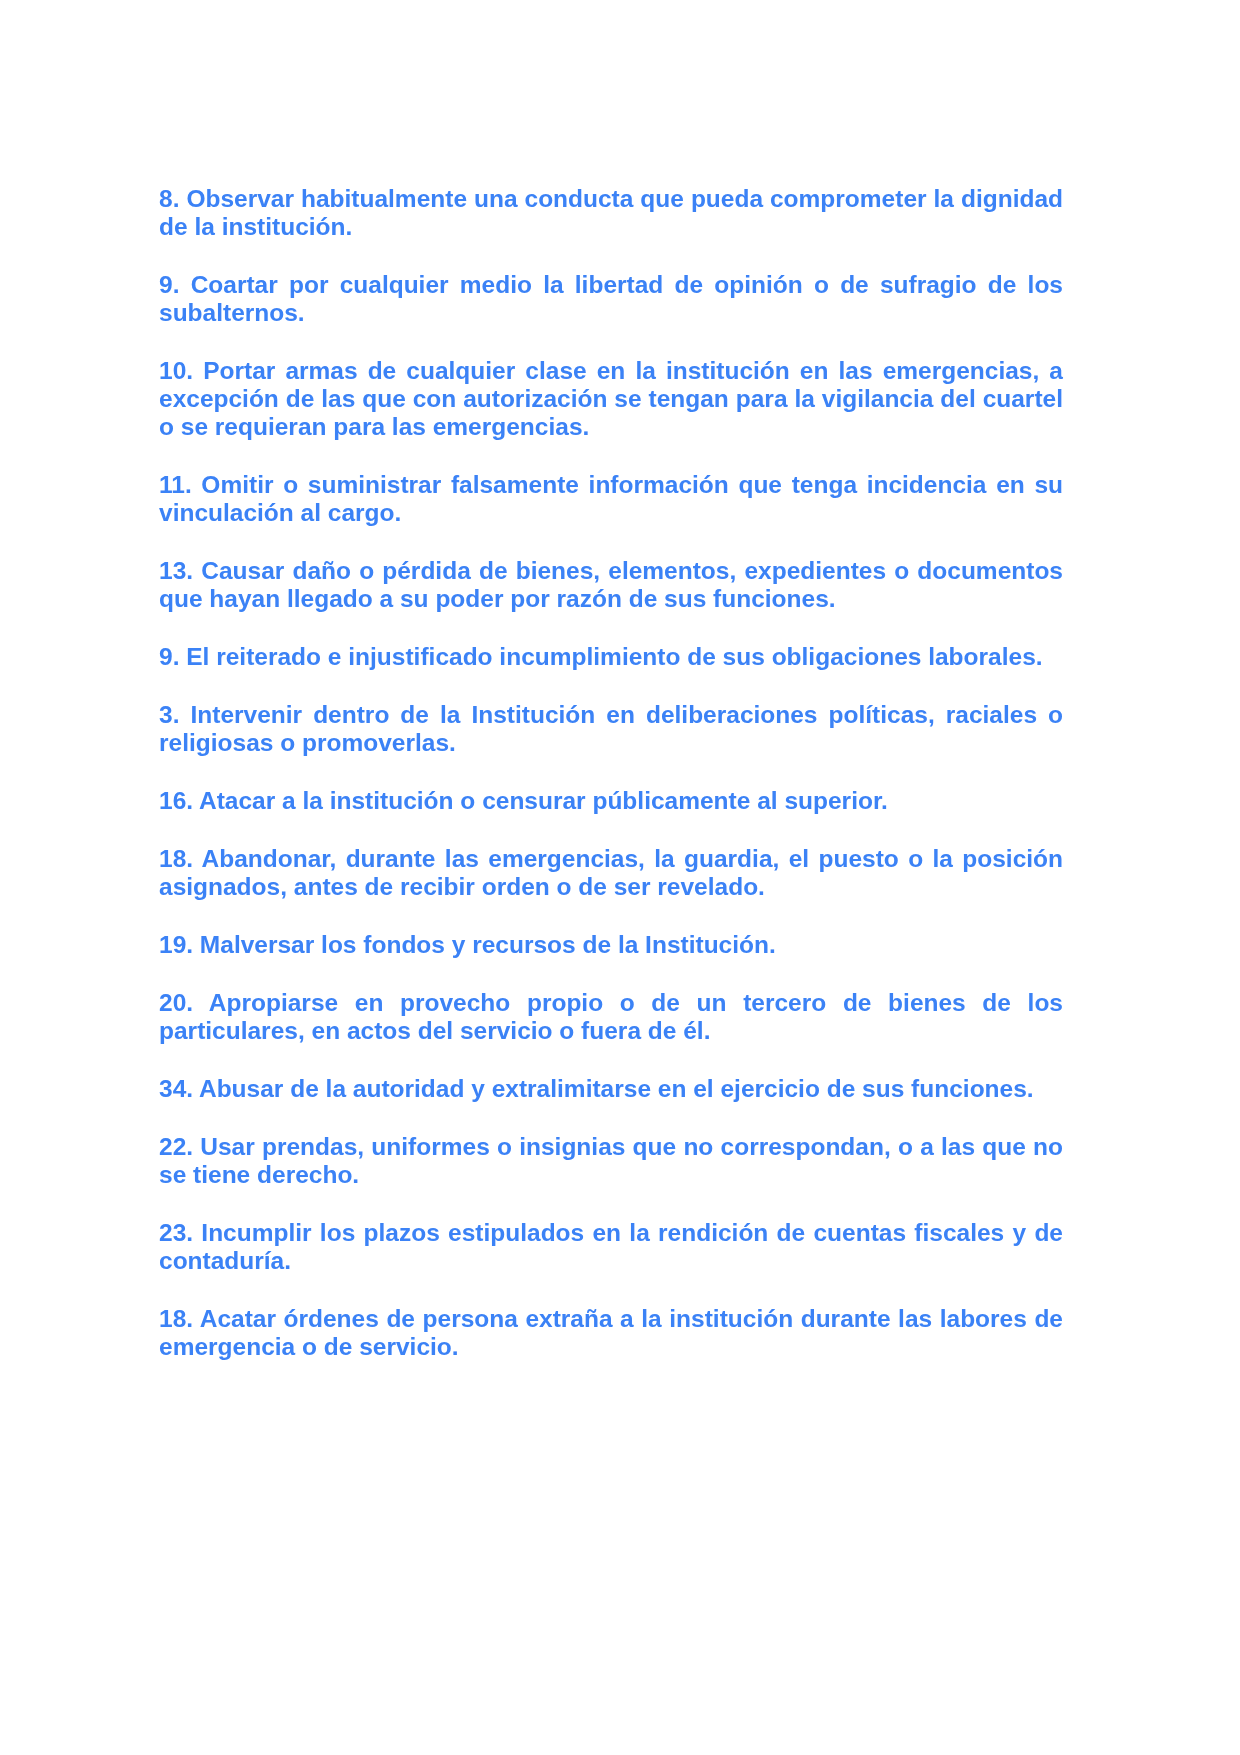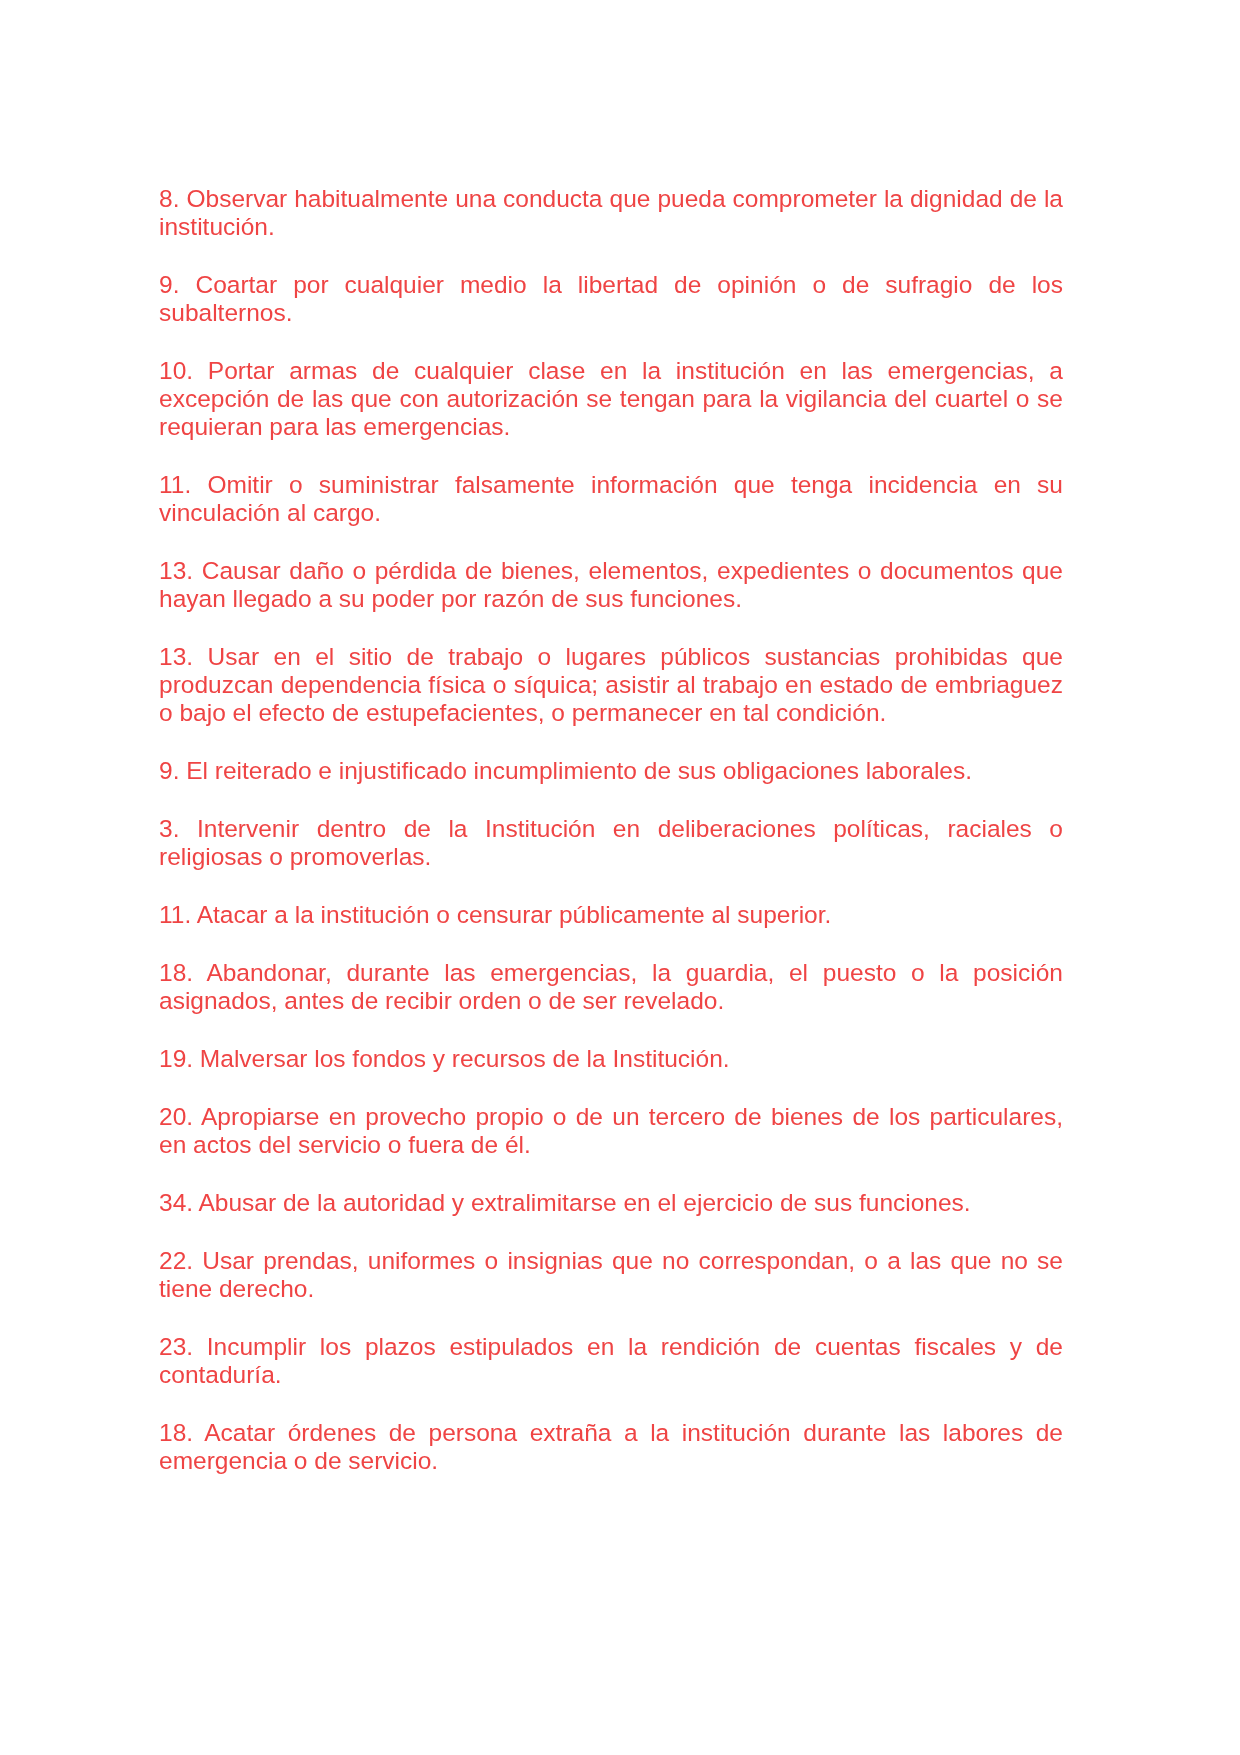--- a/index.html
+++ b/index.html
@@ -20,46 +20,45 @@
     top: 185px;
     left: 159px;
     width: 904px;
   }
   p.para {
     margin: 0 0 30px 0;
     padding: 0;
     font-family: "Liberation Sans", "DejaVu Sans", sans-serif;
     font-size: 24.5px;
     line-height: 28px;
-    font-weight: 400;
-    color: #ef4444;
+    font-weight: 700;
+    color: #3b82f6;
     text-align: justify;
     letter-spacing: 0;
     word-spacing: normal;
     hyphens: none;
     -webkit-hyphens: none;
   }
   p.para:last-child {
     margin-bottom: 0;
   }
 </style>
 </head>
 <body>
 
 <main class="page">
   <section class="content" id="paragraphs">
       <p class="para">8. Observar habitualmente una conducta que pueda comprometer la dignidad de la institución.</p>
       <p class="para">9. Coartar por cualquier medio la libertad de opinión o de sufragio de los subalternos.</p>
       <p class="para">10. Portar armas de cualquier clase en la institución en las emergencias, a excepción de las que con autorización se tengan para la vigilancia del cuartel o se requieran para las emergencias.</p>
       <p class="para">11. Omitir o suministrar falsamente información que tenga incidencia en su vinculación al cargo.</p>
       <p class="para">13. Causar daño o pérdida de bienes, elementos, expedientes o documentos que hayan llegado a su poder por razón de sus funciones.</p>
-      <p class="para">13. Usar en el sitio de trabajo o lugares públicos sustancias prohibidas que produzcan dependencia física o síquica; asistir al trabajo en estado de embriaguez o bajo el efecto de estupefacientes, o permanecer en tal condición.</p>
       <p class="para">9. El reiterado e injustificado incumplimiento de sus obligaciones laborales.</p>
       <p class="para">3. Intervenir dentro de la Institución en deliberaciones políticas, raciales o religiosas o promoverlas.</p>
-      <p class="para">11. Atacar a la institución o censurar públicamente al superior.</p>
+      <p class="para">16. Atacar a la institución o censurar públicamente al superior.</p>
       <p class="para">18. Abandonar, durante las emergencias, la guardia, el puesto o la posición asignados, antes de recibir orden o de ser revelado.</p>
       <p class="para">19. Malversar los fondos y recursos de la Institución.</p>
       <p class="para">20. Apropiarse en provecho propio o de un tercero de bienes de los particulares, en actos del servicio o fuera de él.</p>
       <p class="para">34. Abusar de la autoridad y extralimitarse en el ejercicio de sus funciones.</p>
       <p class="para">22. Usar prendas, uniformes o insignias que no correspondan, o a las que no se tiene derecho.</p>
       <p class="para">23. Incumplir los plazos estipulados en la rendición de cuentas fiscales y de contaduría.</p>
       <p class="para">18. Acatar órdenes de persona extraña a la institución durante las labores de emergencia o de servicio.</p>
     </section>
 </main>
 

